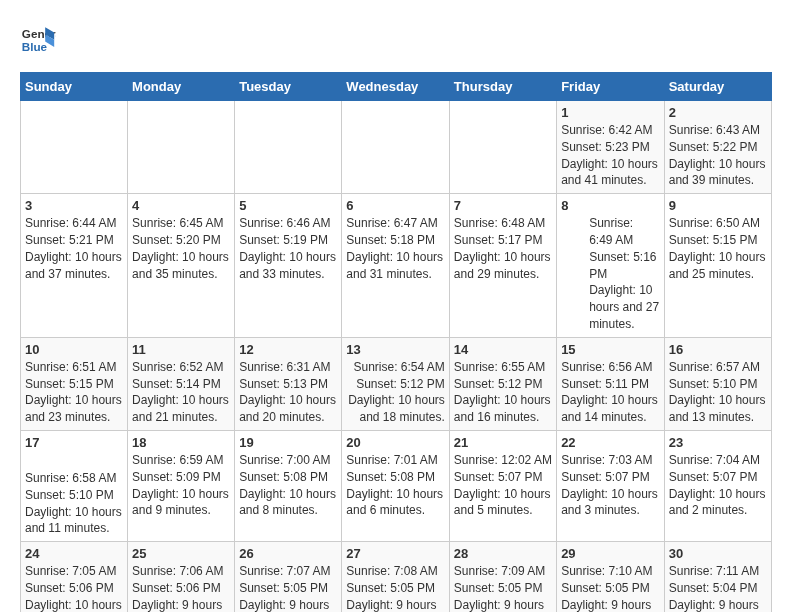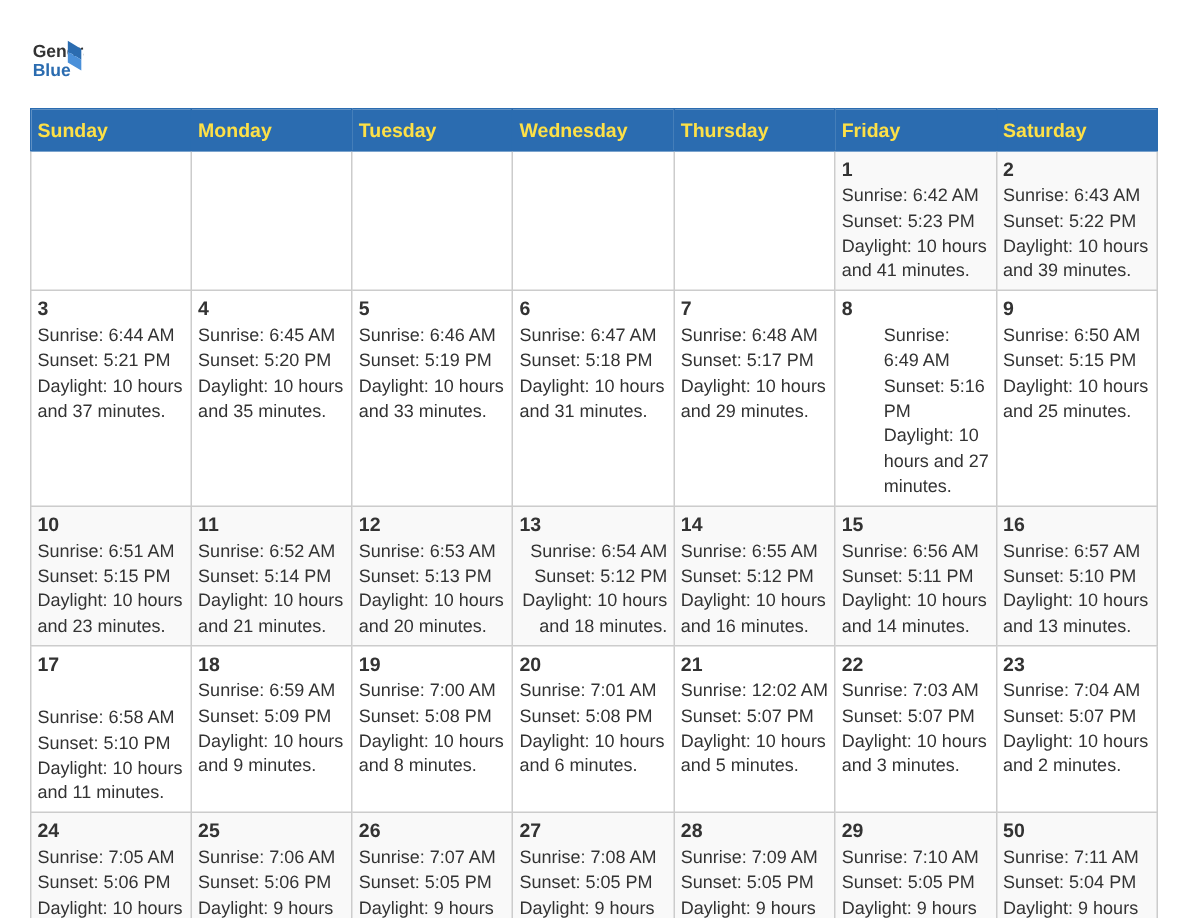--- a/index.html
+++ b/index.html
@@ -37,21 +37,21 @@
       font-size: 16px;
       color: #555;
     }
     table {
       width: 100%;
       border-collapse: collapse;
       font-size: 11px;
     }
     thead tr th {
       background-color: #2b6cb0;
-      color: #fde047;
+      color: #ffffff;
       padding: 6px 4px;
       text-align: left;
       font-size: 13px;
       border: 1px solid #2b6cb0;
     }
     tbody tr td {
       border: 1px solid #ccc;
       vertical-align: top;
       padding: 4px;
       width: 108px;
@@ -179,21 +179,21 @@
 Daylight: 10 hours and 23 minutes.</div>
         </td>
         <td>
           <span class="day-num">11</span>
           <div class="day-info" style="white-space: pre-line;">Sunrise: 6:52 AM
 Sunset: 5:14 PM
 Daylight: 10 hours and 21 minutes.</div>
         </td>
         <td>
           <span class="day-num">12</span>
-          <div class="day-info" style="white-space: pre-line;">Sunrise: 6:53 AM
+          <div class="day-info" style="white-space: pre-line;">Sunrise: 6:31 AM
 Sunset: 5:13 PM
 Daylight: 10 hours and 20 minutes.</div>
         </td>
         <td>
           <span class="day-num">13</span>
           <div class="day-info" style="white-space: pre-line; text-align: right;">Sunrise: 6:54 AM
 Sunset: 5:12 PM
 Daylight: 10 hours and 18 minutes.</div>
         </td>
         <td>
@@ -290,20 +290,20 @@
 Sunset: 5:05 PM
 Daylight: 9 hours and 55 minutes.</div>
         </td>
         <td>
           <span class="day-num">29</span>
           <div class="day-info" style="white-space: pre-line;">Sunrise: 7:10 AM
 Sunset: 5:05 PM
 Daylight: 9 hours and 54 minutes.</div>
         </td>
         <td>
-          <span class="day-num">50</span>
+          <span class="day-num">30</span>
           <div class="day-info" style="white-space: pre-line;">Sunrise: 7:11 AM
 Sunset: 5:04 PM
 Daylight: 9 hours and 53 minutes.</div>
         </td>
       </tr>
     </tbody>
 </table>
 
 </body></html>

